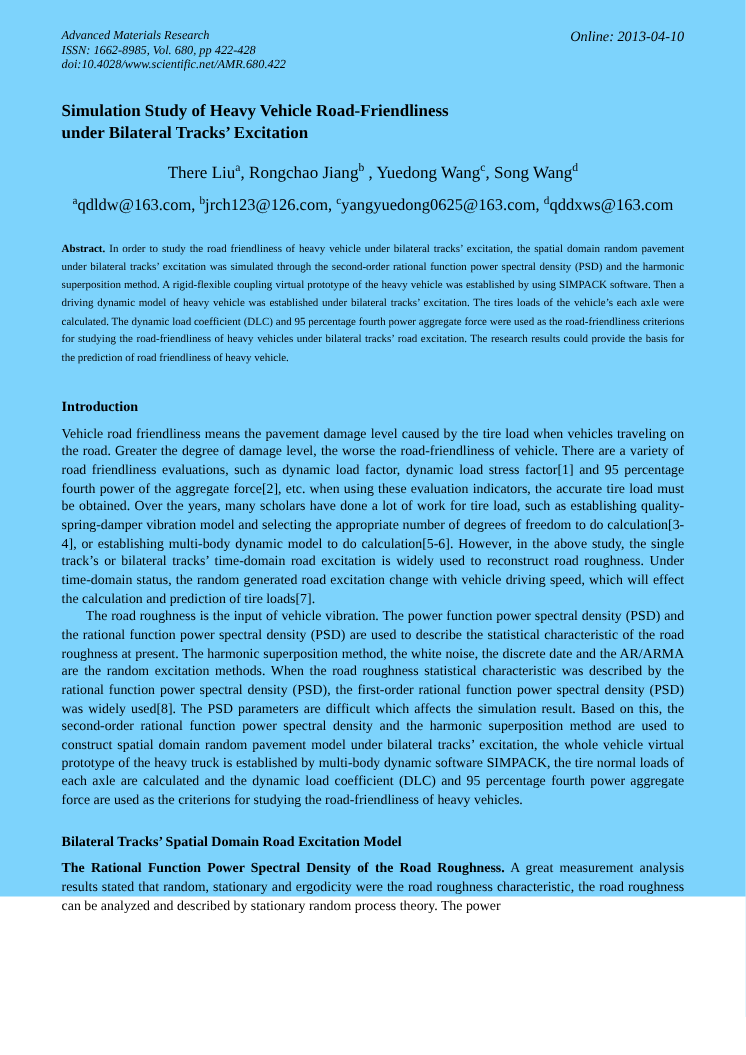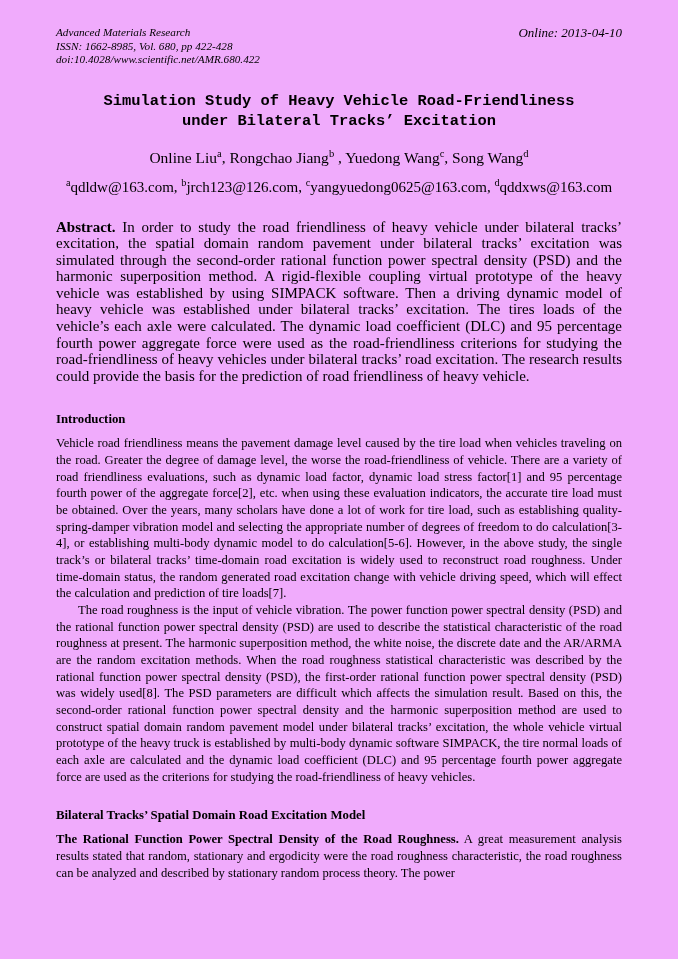--- a/index.html
+++ b/index.html
@@ -9,24 +9,24 @@
   body {
     width: 678px;
     height: 959px;
     background: #ffffff;
     font-family: "Liberation Serif", serif;
     color: #000000;
   }
   .page {
     position: relative;
     width: 678px;
-    height: 959px;
+    height: 815px;
     box-sizing: border-box;
     padding: 26px 56px 0 56px;
-    background: #f0abfc;
+    background: #7dd3fc;
   }
   .header-row {
     display: flex;
     justify-content: space-between;
     align-items: flex-start;
     font-style: italic;
     font-size: 11.2px;
     line-height: 13.5px;
   }
   .header-left {
@@ -35,22 +35,21 @@
   .header-left div {
     font-style: italic;
   }
   .header-right {
     font-style: italic;
     font-size: 13px;
     white-space: nowrap;
     padding-top: 0px;
   }
   .title {
-    text-align: center;
-    font-family: Liberation Mono, monospace;
+    font-family: Liberation Serif, serif;
     font-weight: bold;
     font-size: 15.4px;
     line-height: 20px;
     margin-top: 24px;
   }
   .authors {
     text-align: center;
     font-size: 15.5px;
     line-height: 20px;
     margin-top: 17px;
@@ -76,21 +75,21 @@
     margin-top: 27px;
     font-size: 11.6px;
     line-height: 15px;
     font-family: "Liberation Sans", sans-serif;
   }
   .keywords b {
     font-weight: bold;
   }
   .abstract {
     margin-top: 24px;
-    font-size: 15px;
+    font-size: 10px;
     line-height: 16.6px;
     text-align: justify;
   }
   .abstract b {
     font-weight: bold;
   }
   .section-heading {
     margin-top: 27px;
     margin-bottom: 8px;
     font-weight: bold;
@@ -130,21 +129,21 @@
     </div>
     <div class="header-right">Online: 2013-04-10</div>
   </div>
 
   <div class="title">
     <div>Simulation Study of Heavy Vehicle Road-Friendliness</div>
     <div>under Bilateral Tracks’ Excitation</div>
   </div>
 
   <div class="authors">
-    <span>Online Liu</span><sup>a</sup><span>, </span><span>Rongchao Jiang</span><sup>b</sup><span> , </span><span>Yuedong Wang</span><sup>c</sup><span>, </span><span>Song Wang</span><sup>d</sup>
+    <span>There Liu</span><sup>a</sup><span>, </span><span>Rongchao Jiang</span><sup>b</sup><span> , </span><span>Yuedong Wang</span><sup>c</sup><span>, </span><span>Song Wang</span><sup>d</sup>
   </div>
 
 
   <div class="emails">
     <sup>a</sup><span>qdldw@163.com, </span><sup>b</sup><span>jrch123@126.com, </span><sup>c</sup><span>yangyuedong0625@163.com, </span><sup>d</sup><span>qddxws@163.com</span>
   </div>
 
 
   <div class="abstract">
     <b>Abstract.</b><span> In order to study the road friendliness of heavy vehicle under bilateral tracks’ excitation, the spatial domain random pavement under bilateral tracks’ excitation was simulated through the second-order rational function power spectral density (PSD) and the harmonic superposition method. A rigid-flexible coupling virtual prototype of the heavy vehicle was established by using SIMPACK software. Then a driving dynamic model of heavy vehicle was established under bilateral tracks’ excitation. The tires loads of the vehicle’s each axle were calculated. The dynamic load coefficient (DLC) and 95 percentage fourth power aggregate force were used as the road-friendliness criterions for studying the road-friendliness of heavy vehicles under bilateral tracks’ road excitation. The research results could provide the basis for the prediction of road friendliness of heavy vehicle.</span>

